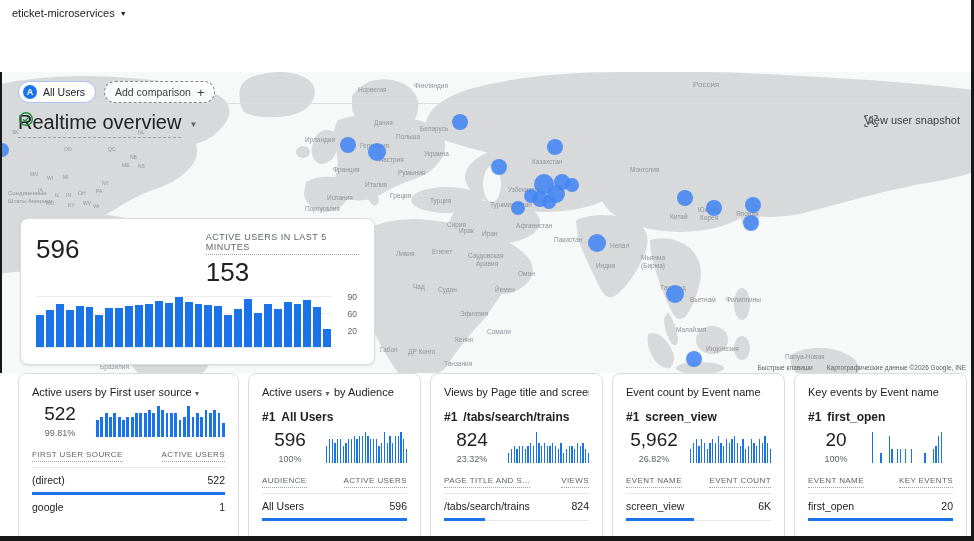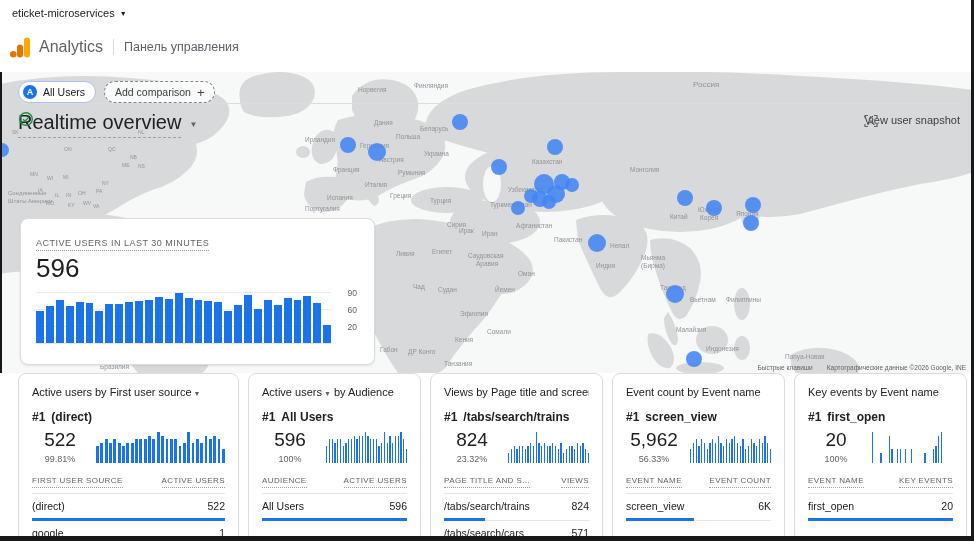--- a/index.html
+++ b/index.html
@@ -82,30 +82,20 @@
 </head>
 <body>
 
 <div class="screen">
 
   <div class="projectbar">
     <span>eticket-microservices</span>
     <span class="pcaret">▼</span>
   </div>
 
-  <div class="brandrow">
-    <svg width="21" height="21" viewBox="0 0 21 21">
-      <rect x="14" y="0.5" width="6" height="20" rx="3" fill="#F9AB00"></rect>
-      <rect x="7" y="7.5" width="6" height="13" rx="3" fill="#E37400"></rect>
-      <circle cx="3.3" cy="17.2" r="3.3" fill="#E37400"></circle>
-    </svg>
-    <span class="brand-name">Analytics</span>
-    <span class="brand-sep"></span>
-    <span class="brand-sub">Панель управления</span>
-  </div>
 
   <div class="map">
     <svg width="974" height="301" viewBox="0 0 974 301">
       <g fill="#d8d9da" stroke="none">
         <path d="M240,28 Q236,8 258,3 Q284,-4 304,5 Q318,12 314,26 Q308,40 288,44 Q258,48 244,40 Q240,34 240,28 Z"></path>
         <path d="M0,12 Q60,0 130,6 Q190,10 216,22 Q236,32 226,50 Q216,66 196,72 Q200,86 188,98 Q174,112 152,118 Q132,126 114,138 Q94,150 70,154 Q36,160 0,158 Z"></path>
         <path d="M0,140 Q50,136 100,142 Q140,146 158,158 Q172,170 162,186 Q152,200 160,214 Q168,228 178,238 Q184,246 176,250 Q164,250 154,238 Q140,222 120,214 Q88,202 52,200 Q20,198 0,202 Z"></path>
         <path d="M126,266 Q150,252 182,258 Q208,266 210,284 Q210,296 202,301 L138,301 Q122,284 126,266 Z"></path>
         <path d="M352,24 Q366,4 392,8 Q414,12 418,30 Q420,48 404,58 Q388,66 372,58 Q356,50 352,38 Z"></path>
         <path d="M316,64 Q324,54 334,60 Q340,68 336,80 Q332,92 320,92 Q310,88 312,74 Z"></path>
@@ -270,24 +260,25 @@
           <path d="M4 12.5 H1 V10"></path>
         <circle cx="7" cy="5.4" r="1.8"></circle>
         <path d="M3.8 11 Q4.6 8.4 7 8.4 Q9.4 8.4 10.2 11"></path>
       </svg>
       <span>View user snapshot</span>
     </div>
 
     <div class="rt-card">
       <div class="rt-metrics">
         <div class="rt-m1">
-          <span class="rt-label">ACTIVE USERS IN LAST 30 MINUTES</span>
           <div class="rt-value">596</div>
         </div>
         <div>
+          <span class="rt-label">ACTIVE USERS IN LAST 5 MINUTES</span>
+          <div class="rt-value">153</div>
         </div>
       </div>
       <div class="rt-chart">
         <div></div>
           <div class="gridline" style="bottom: 92.3077%;"></div>
           <div class="gridline" style="bottom: 61.5385%;"></div>
           <div class="gridline" style="bottom: 30.7692%;"></div>
         <div class="rt-plot">
             <div class="rt-bar" style="height: 60%;"></div>
             <div class="rt-bar" style="height: 69.2308%;"></div>
@@ -331,21 +322,20 @@
 
     <div class="map-attrib">
       <span>Быстрые клавиши</span>
       <span>Картографические данные ©2026 Google, INE</span>
     </div>
   </div>
 
   <div class="cards">
       <div class="card">
         <div class="card-title"><span class="tpart u">Active users</span><span class="tpart"> by </span><span class="tpart u">First user source</span><span class="caret">▼</span></div>
-        <div class="card-rank"><span class="rank-num">#1</span><span>(direct)</span></div>
         <div class="value-row">
           <div class="value-col">
             <div class="big-value">522</div>
             <div class="pct">99.81%</div>
           </div>
           <div class="spark">
             <div class="spark-bar" style="height: 50%;"></div>
             <div class="spark-bar" style="height: 60%;"></div>
             <div class="spark-bar" style="height: 70%;"></div>
             <div class="spark-bar" style="height: 60%;"></div>
@@ -499,34 +489,28 @@
         </div>
         <div class="tbl-row">
           <div class="row-line">
             <span>/tabs/search/trains</span>
             <span>824</span>
           </div>
           <div class="row-track">
             <div class="row-fill" style="width: 28%;"></div>
           </div>
         </div>
-        <div class="tbl-row">
-          <div class="row-line">
-            <span>/tabs/search/cars</span>
-            <span>571</span>
-          </div>
-        </div>
       </div>
       <div class="card">
         <div class="card-title"><span class="tpart u">Event count</span><span class="tpart"> by </span><span class="tpart u">Event name</span></div>
         <div class="card-rank"><span class="rank-num">#1</span><span>screen_view</span></div>
         <div class="value-row">
           <div class="value-col">
             <div class="big-value">5,962</div>
-            <div class="pct">56.33%</div>
+            <div class="pct">26.82%</div>
           </div>
           <div class="spark">
             <div class="spark-bar" style="height: 40%;"></div>
             <div class="spark-bar" style="height: 60%;"></div>
             <div class="spark-bar" style="height: 70%;"></div>
             <div class="spark-bar" style="height: 50%;"></div>
             <div class="spark-bar" style="height: 70%;"></div>
             <div class="spark-bar" style="height: 60%;"></div>
             <div class="spark-bar" style="height: 40%;"></div>
             <div class="spark-bar" style="height: 60%;"></div>

